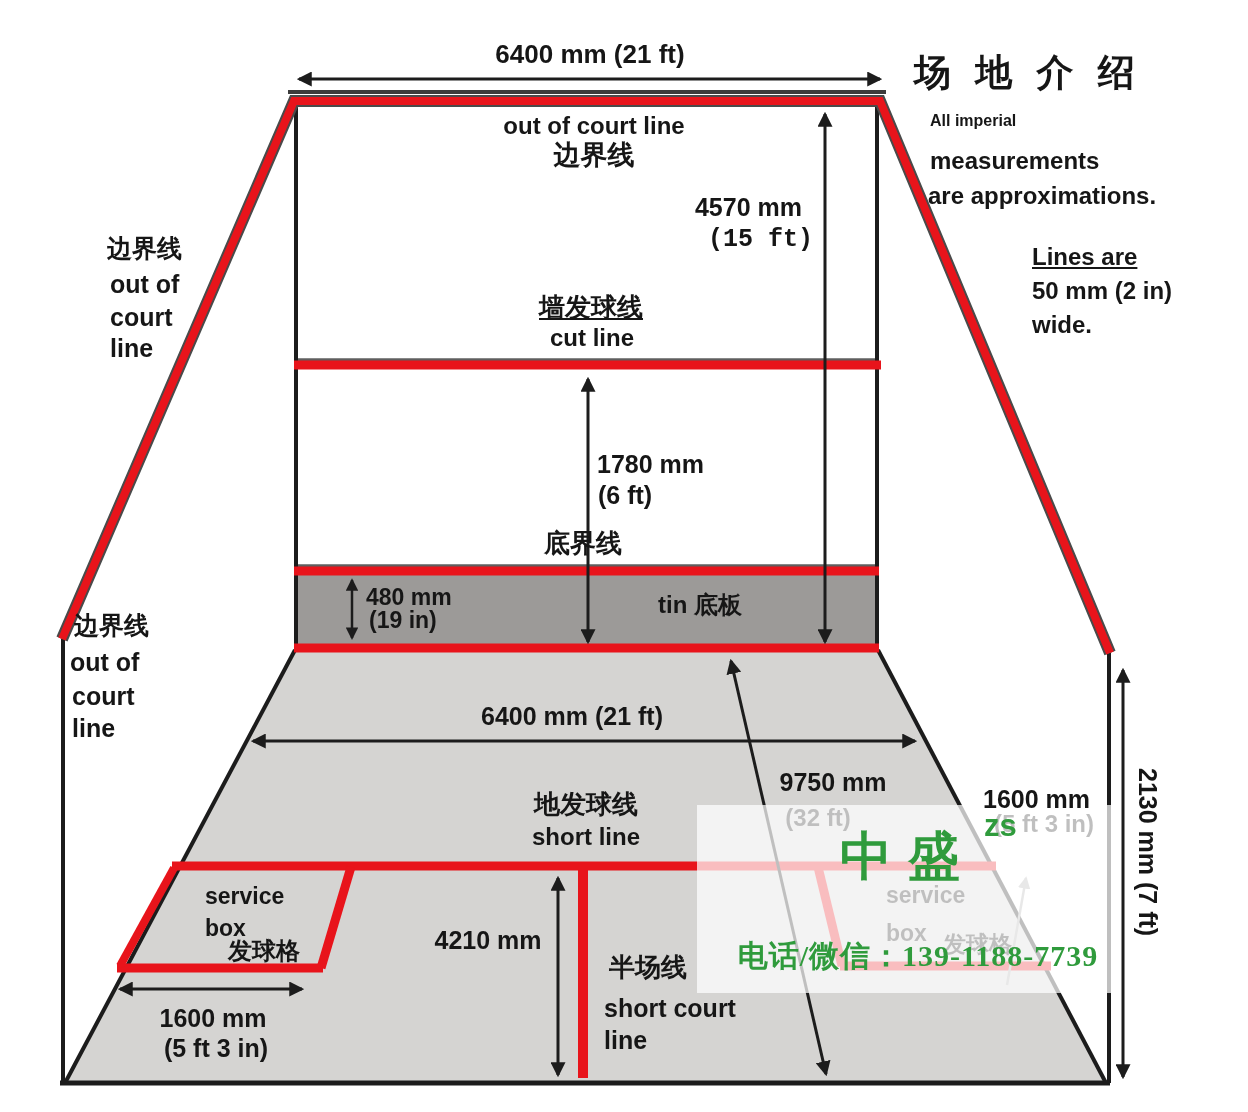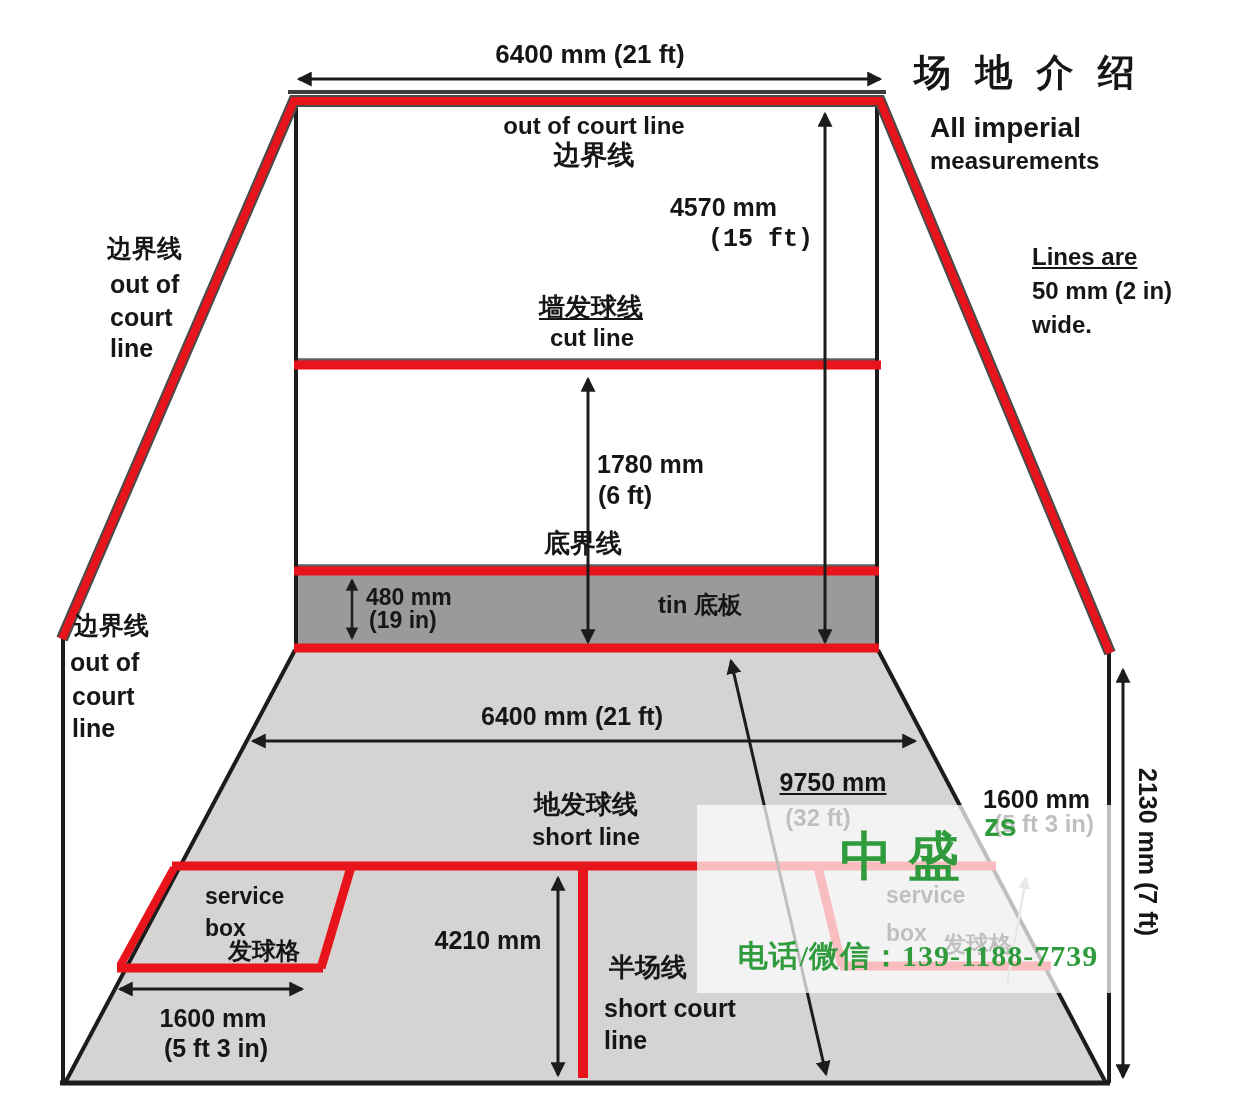--- a/index.html
+++ b/index.html
@@ -108,30 +108,31 @@
       <line x1="558" y1="878" x2="558" y2="1075" marker-start="url(#ah)" marker-end="url(#ah)"></line>
       <line x1="120" y1="989" x2="302" y2="989" marker-start="url(#ah)" marker-end="url(#ah)"></line>
       <line x1="1123" y1="670" x2="1123" y2="1077" marker-start="url(#ah)" marker-end="url(#ah)"></line>
       <line x1="1007" y1="985" x2="1026" y2="878" stroke="#adadad" stroke-width="2.5" marker-end="url(#ahg)"></line>
     </g>
   </svg>
 
   <div class="lbl c" style="left:590px;top:40px;font-size:26px;">6400 mm (21 ft)</div>
   <div class="lbl" style="left:914px;top:52px;font-size:37px;letter-spacing:7px;">场 地 介 绍</div>
 
-  <div class="lbl" style="left:930px;top:112px;font-size:28px;">All imperial</div>
+  <div class="lbl" style="left:930px;top:112px;font-size:16px;">All imperial</div>
   <div class="lbl" style="left:930px;top:147px;font-size:24px;">measurements</div>
+  <div class="lbl" style="left:928px;top:182px;font-size:24px;">are approximations.</div>
   <div class="lbl" style="left:1032px;top:243px;font-size:24px;text-decoration:underline;">Lines are</div>
   <div class="lbl" style="left:1032px;top:277px;font-size:24px;">50 mm (2 in)</div>
   <div class="lbl" style="left:1032px;top:311px;font-size:24px;">wide.</div>
 
   <div class="lbl c" style="left:594px;top:112px;font-size:24px;">out of court line</div>
   <div class="lbl c" style="left:594px;top:140px;font-size:27px;">边界线</div>
 
-  <div class="lbl r" style="left:659px;top:193px;width:118px;font-size:25px;">4570 mm</div>
+  <div class="lbl r" style="left:684px;top:193px;width:118px;font-size:25px;">4570 mm</div>
   <div class="lbl r" style="left:695px;top:226px;width:118px;font-size:25px;font-family:Liberation Mono, monospace;">(15 ft)</div>
 
   <div class="lbl c" style="left:591px;top:293px;font-size:26px;text-decoration:underline;">墙发球线</div>
   <div class="lbl c" style="left:592px;top:324px;font-size:24px;">cut line</div>
 
   <div class="lbl" style="left:597px;top:450px;font-size:25px;">1780 mm</div>
   <div class="lbl" style="left:598px;top:481px;font-size:25px;">(6 ft)</div>
 
   <div class="lbl c" style="left:583px;top:529px;font-size:26px;">底界线</div>
 
@@ -144,21 +145,21 @@
   <div class="lbl" style="left:110px;top:303px;font-size:25px;">court</div>
   <div class="lbl" style="left:110px;top:334px;font-size:25px;">line</div>
 
   <div class="lbl" style="left:74px;top:611px;font-size:25px;">边界线</div>
   <div class="lbl" style="left:70px;top:648px;font-size:25px;">out of</div>
   <div class="lbl" style="left:72px;top:682px;font-size:25px;">court</div>
   <div class="lbl" style="left:72px;top:714px;font-size:25px;">line</div>
 
   <div class="lbl c" style="left:572px;top:702px;font-size:25px;">6400 mm (21 ft)</div>
 
-  <div class="lbl c" style="left:833px;top:768px;font-size:25px;text-decoration:underline;">9750 mm</div>
+  <div class="lbl c" style="left:833px;top:768px;font-size:25px;">9750 mm</div>
   <div class="lbl c washed" style="left:818px;top:804px;font-size:24px;">(32 ft)</div>
 
   <div class="lbl c" style="left:586px;top:790px;font-size:26px;">地发球线</div>
   <div class="lbl c" style="left:586px;top:823px;font-size:24px;">short line</div>
 
   <div class="lbl" style="left:205px;top:883px;font-size:23px;">service</div>
   <div class="lbl" style="left:205px;top:915px;font-size:23px;">box</div>
   <div class="lbl" style="left:228px;top:937px;font-size:24px;">发球格</div>
 
   <div class="lbl c" style="left:213px;top:1004px;font-size:25px;">1600 mm</div>

